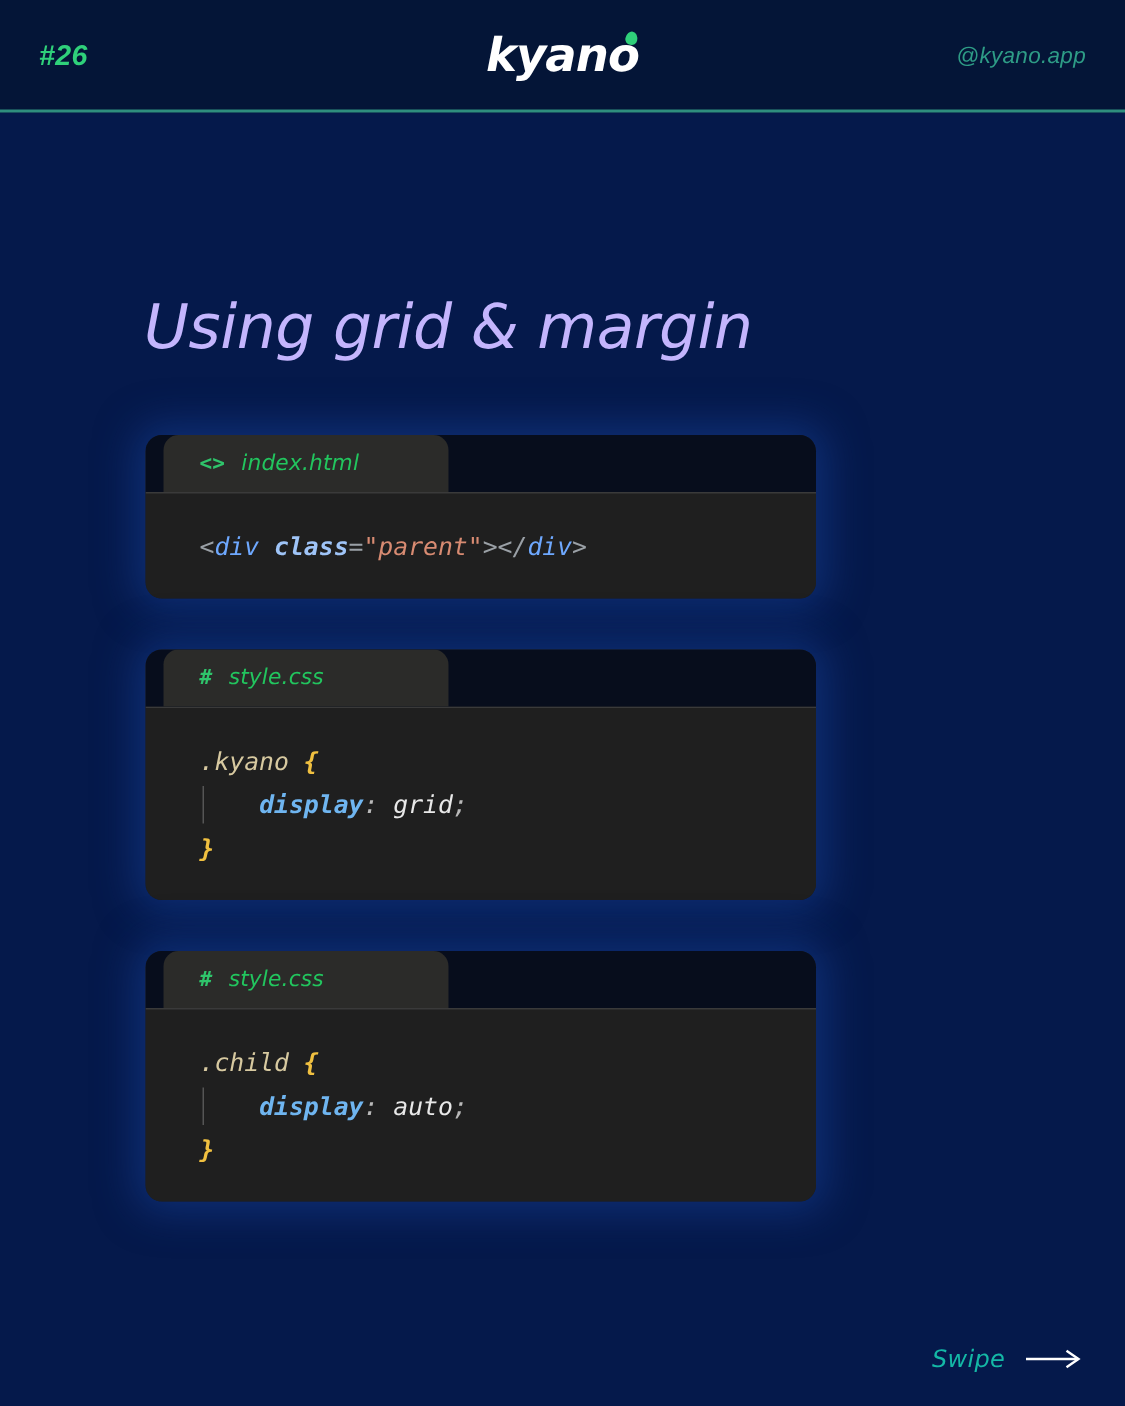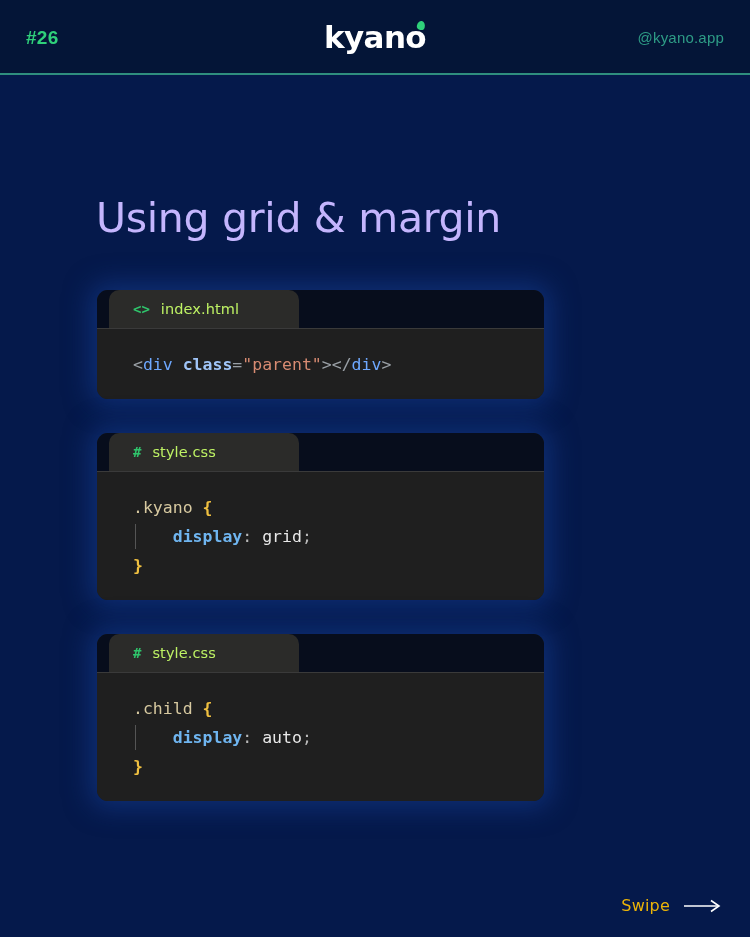--- a/index.html
+++ b/index.html
@@ -8,21 +8,21 @@
     width:750px; height:937px;
     background:#05194b;
     font-family:"Liberation Sans", sans-serif;
     overflow:hidden;
   }
 
   .slide {
     position:relative;
     width:750px; height:937px;
     background:#05194b;
-    display:flex; flex-direction:column;
+    display:flex; flex-direction:column;font-style:italic;
   }
 
   
   .header {
     position:relative;
     height:75px; flex:0 0 75px;
     background:#041537;
     display:flex; align-items:center;
     padding:0 26px;
   }
@@ -102,21 +102,21 @@
     gap:11px;
     margin-left:12px;
   }
   .tab-icon {
     font-family:"DejaVu Sans Mono", monospace;
     font-size:14px; font-weight:bold;
     color:#2fc46b;
     line-height:1;
   }
   .tab-label {
-    font-size:14.5px; color:#bef264;
+    font-size:14.5px; color:#22c55e;
     letter-spacing:.1px;
     font-family:"DejaVu Sans", sans-serif;
   }
 
   .codebody {
     background:#1f1f1f;
     padding:21px 0 20px 0;
     border-top:1px solid #3a3a3a;
   }
   .codeline {
@@ -145,21 +145,21 @@
   .t-val    { color:#e8e8e8; }
   .t-op     { color:#b9b9b9; }
 
   
   .footer {
     position:absolute;
     right:26px; bottom:22px;
     display:flex; align-items:center; gap:14px;
   }
   .swipe-label {
-    font-size:16px; color:#eab308; letter-spacing:.2px;
+    font-size:16px; color:#14b8a6; letter-spacing:.2px;
     font-family:"DejaVu Sans", sans-serif;
   }
   .swipe-arrow { display:block; }
 </style>
 </head>
 <body>
 
 <div class="slide">
 
   <div class="header">

